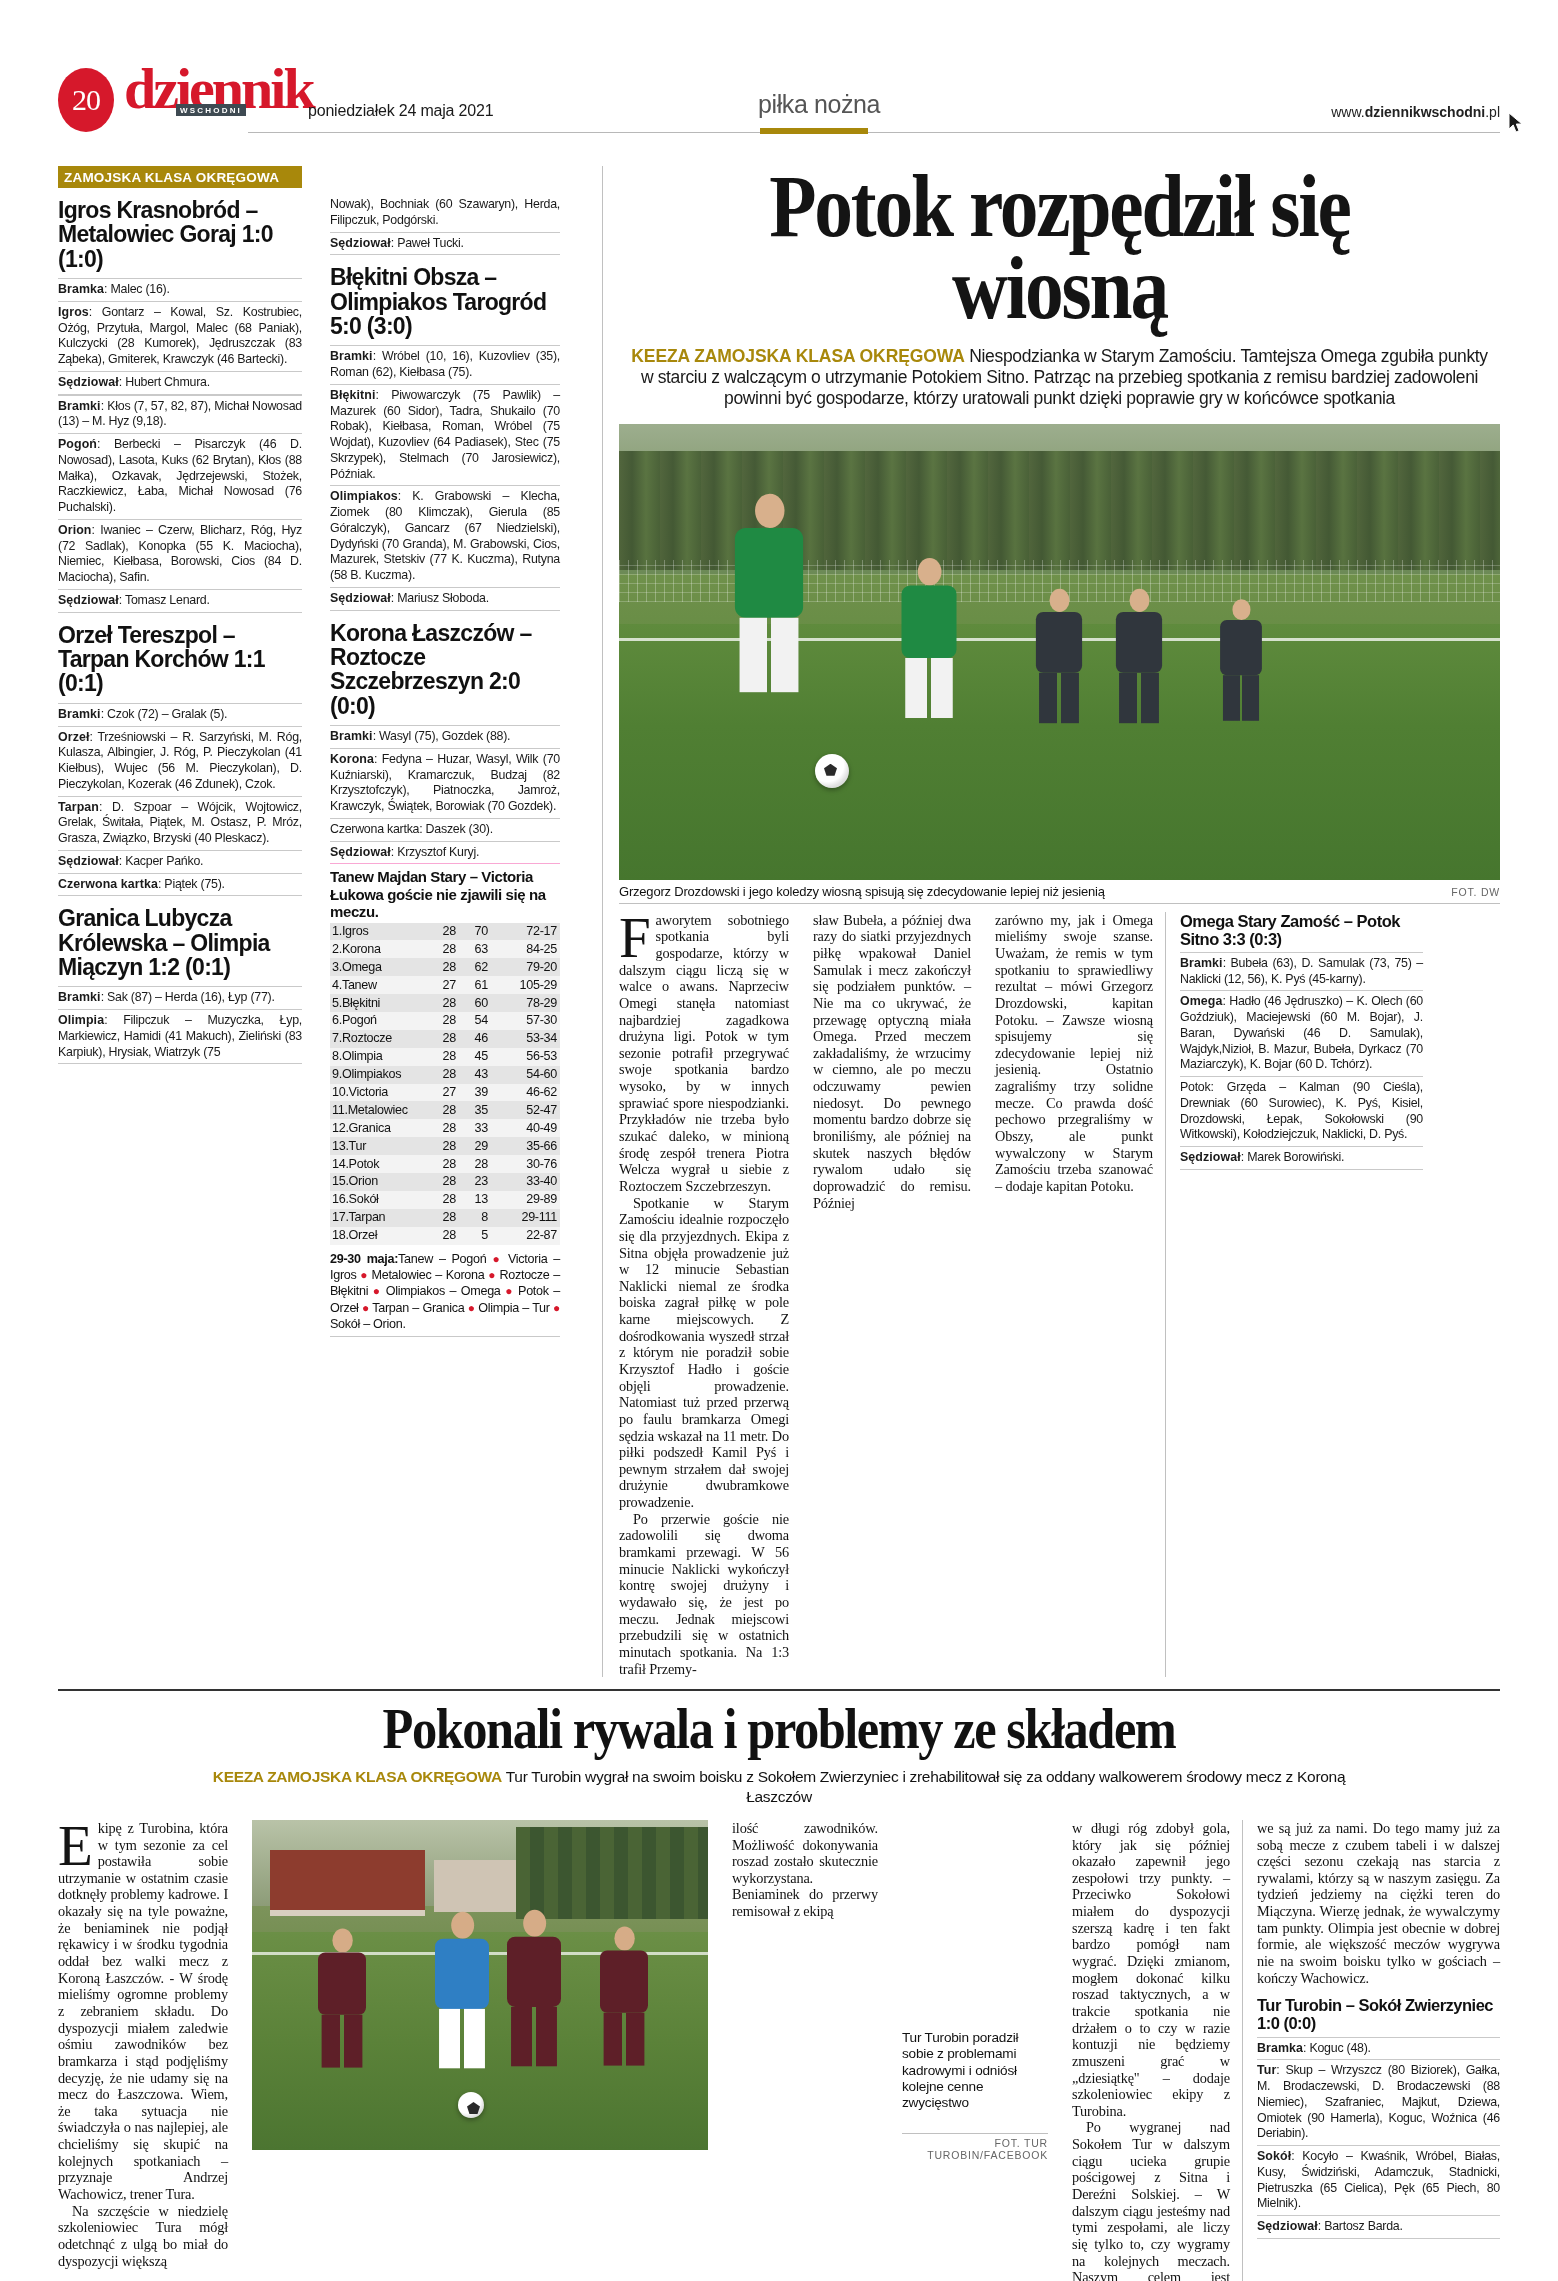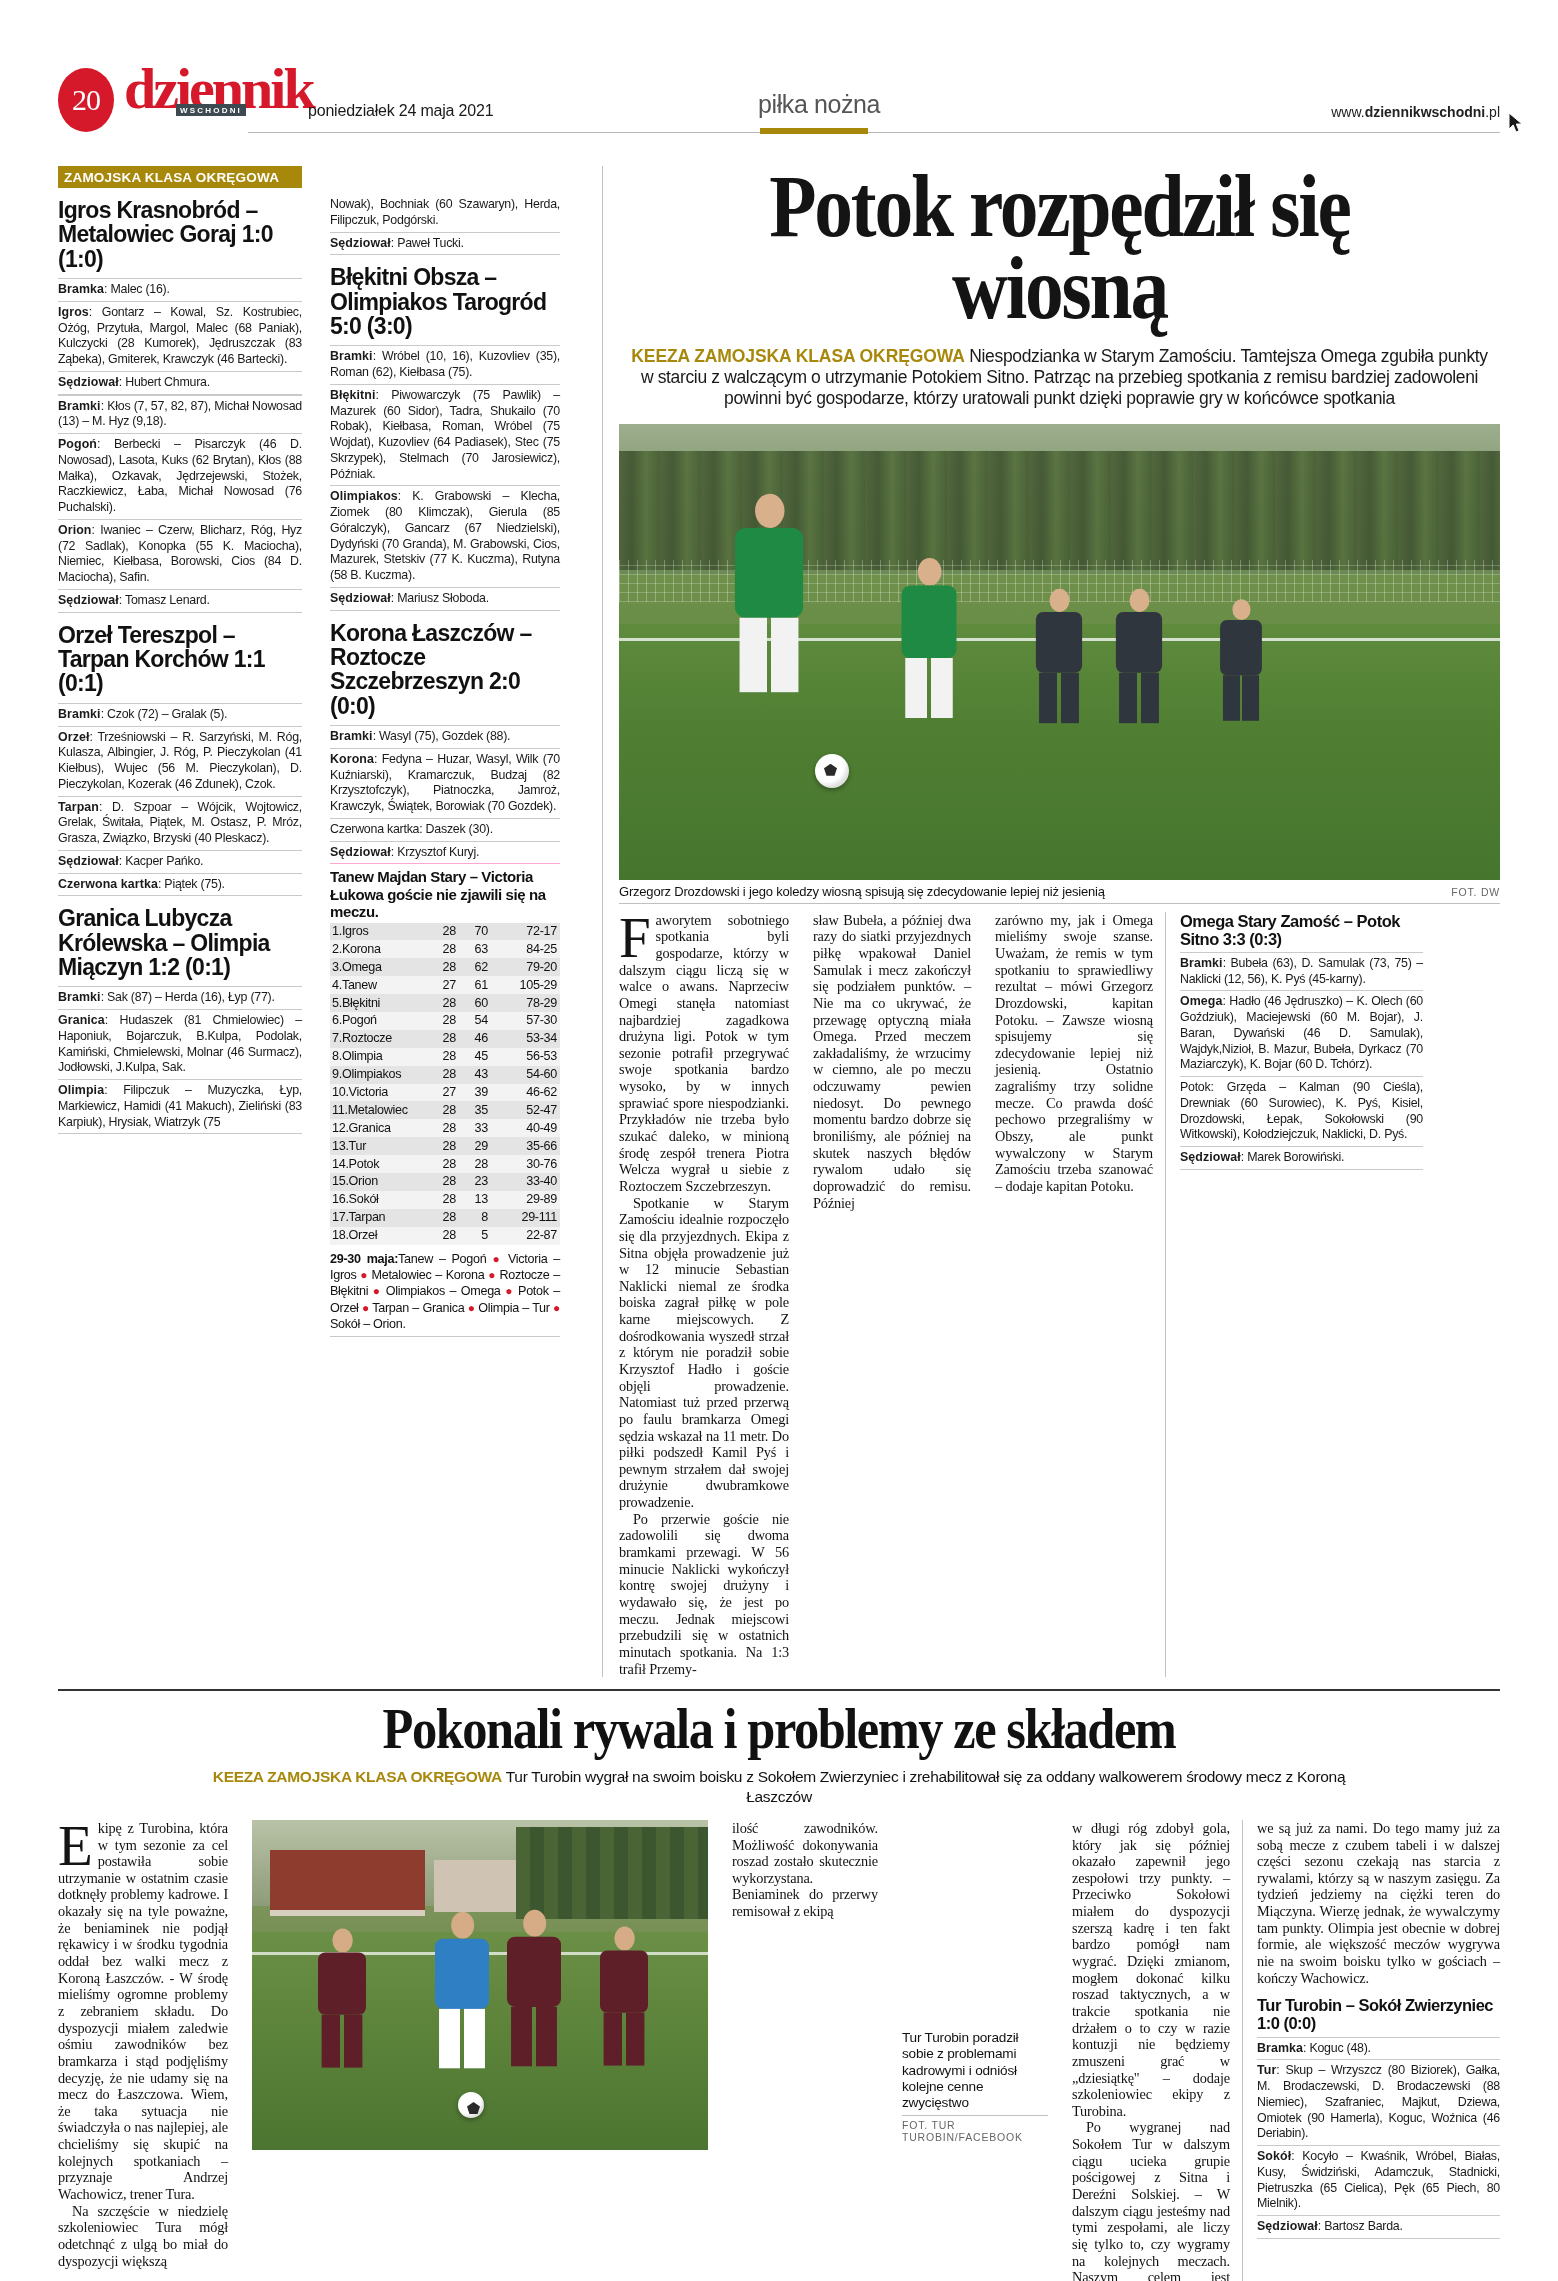--- a/index.html
+++ b/index.html
@@ -333,21 +333,21 @@
   .bphoto .bline  { position:absolute; left:0; right:0; top:40%; height:3px; background: rgba(255,255,255,.7); }
   .bp { position:absolute; }
   .bp .h { width:17px;height:20px;background:#d6ac87;border-radius:50%;margin:0 auto; }
   .bp .t { width:40px;height:52px;border-radius:6px;margin:0 auto; }
   .bp .l { width:34px;height:44px;margin:0 auto; }
   .bp.blue .t { background:#2f7fc4; }
   .bp.blue .l { background:linear-gradient(90deg,#ffffff 0 46%,transparent 46% 54%,#ffffff 54% 100%); }
   .bp.maroon .t{ background:#5e1f28; }
   .bp.maroon .l{ background:linear-gradient(90deg,#5e1f28 0 46%,transparent 46% 54%,#5e1f28 54% 100%); }
   .bcap { font-size: 13.6px; line-height: 1.2; letter-spacing:-0.2px; font-family:"Liberation Sans",sans-serif; }
-  .bcredit { font-size: 10.5px; color:#666; letter-spacing:.8px; text-align:left; border-top:1px solid #c0c0c0; padding-top:3px; margin-top:4px; }
+  .bcredit { font-size: 10.5px; color:#666; letter-spacing:.8px; text-align:right; border-top:1px solid #c0c0c0; padding-top:3px; margin-top:22px; }
 
   .bside { width: 258px; padding-left: 14px; border-left: 1px solid #c0c0c0; }
 </style>
 </head>
 <body>
 
 <div class="page">
 
   <div class="masthead">
     <div class="page-badge">20</div>
@@ -388,21 +388,20 @@
 
           <div class="match-title">Orzeł Tereszpol – Tarpan Korchów 1:1 (0:1)</div>
           <div class="mrow"><b>Bramki</b><span>: Czok (72) – Gralak (5).</span></div>
           <div class="mrow"><b>Orzeł</b><span>: Trześniowski – R. Sarzyński, M. Róg, Kulasza, Albingier, J. Róg, P. Pieczykolan (41 Kiełbus), Wujec (56 M. Pieczykolan), D. Pieczykolan, Kozerak (46 Zdunek), Czok.</span></div>
           <div class="mrow"><b>Tarpan</b><span>: D. Szpoar – Wójcik, Wojtowicz, Grelak, Świtała, Piątek, M. Ostasz, P. Mróz, Grasza, Związko, Brzyski (40 Pleskacz).</span></div>
           <div class="mrow"><b>Sędziował</b><span>: Kacper Pańko.</span></div>
           <div class="mrow mrow-last"><b>Czerwona kartka</b><span>: Piątek (75).</span></div>
 
           <div class="match-title">Granica Lubycza Królewska – Olimpia Miączyn 1:2 (0:1)</div>
           <div class="mrow"><b>Bramki</b><span>: Sak (87) – Herda (16), Łyp (77).</span></div>
-          <div class="mrow"><b>Granica</b><span>: Hudaszek (81 Chmielowiec) – Haponiuk, Bojarczuk, B.Kulpa, Podolak, Kamiński, Chmielewski, Molnar (46 Surmacz), Jodłowski, J.Kulpa, Sak.</span></div>
           <div class="mrow mrow-last"><b>Olimpia</b><span>: Filipczuk – Muzyczka, Łyp, Markiewicz, Hamidi (41 Makuch), Zieliński (83 Karpiuk), Hrysiak, Wiatrzyk (75</span></div>
         </div>
 
         <div class="side-col">
           <div class="kat-banner" style="visibility:hidden">&nbsp;</div>
 
           <div class="mrow noborder">Nowak), Bochniak (60 Szawaryn), Herda, Filipczuk, Podgórski.</div>
           <div class="mrow mrow-last"><b>Sędziował</b><span>: Paweł Tucki.</span></div>
 
           <div class="match-title">Błękitni Obsza – Olimpiakos Tarogród 5:0 (3:0)</div>

